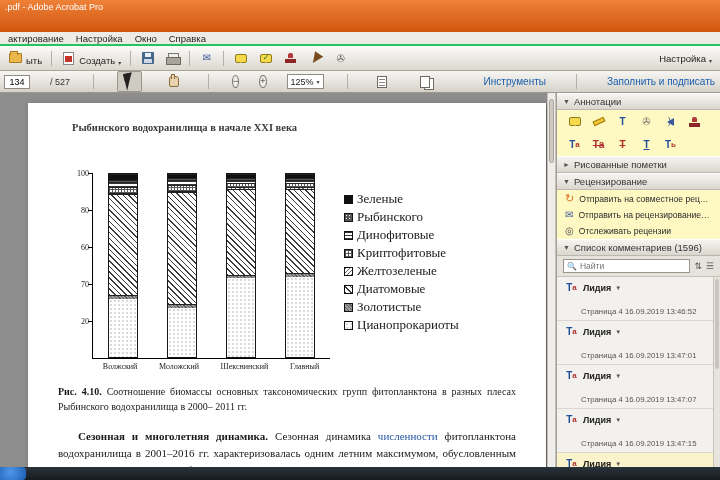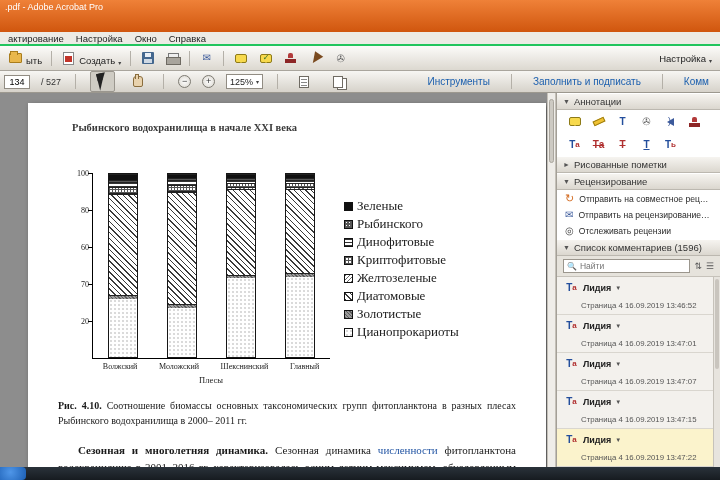--- a/index.html
+++ b/index.html
@@ -4,21 +4,21 @@
 <style>
 *{margin:0;padding:0;box-sizing:border-box}
 html,body{width:720px;height:480px;overflow:hidden}
 body{font-family:"Liberation Sans",sans-serif;background:#6e6e6e;color:#222}
 .window{position:relative;width:720px;height:480px;overflow:hidden;display:flex;flex-direction:column}
 
 .titlebar{height:32px;background:linear-gradient(#ef8138,#d0560e);color:#fff;font-size:9px;line-height:14px;padding-left:5px;flex:0 0 auto}
 .menubar{height:14px;background:#edebe5;border-bottom:2px solid #22c55e;display:flex;align-items:center;font-size:9.5px;color:#222;padding-left:2px;flex:0 0 auto}
 .menubar .mi{padding:0 6px;cursor:default}
 .toolbar{height:25px;background:linear-gradient(#fcfbf9,#dcd8d0);border-bottom:1px solid #a9a59d;display:flex;align-items:center;padding:0 4px;gap:2px;flex:0 0 auto}
-.navbar{height:22px;background:linear-gradient(#f7f6f3,#d6d2ca);border-bottom:1px solid #9c988f;display:flex;align-items:center;padding:0 4px;gap:11px;flex:0 0 auto}
+.navbar{height:22px;background:linear-gradient(#f7f6f3,#d6d2ca);border-bottom:1px solid #9c988f;display:flex;align-items:center;padding:0 4px;gap:20px;flex:0 0 auto}
 .tbtn{display:flex;align-items:flex-end;gap:3px;padding:2px 4px;border-radius:2px;font-size:9.5px;color:#222;cursor:default;white-space:nowrap}
 .tbtn.active{border:1px solid #9a968e;background:#cfccc4}
 .caret{font-size:6px;color:#444}
 .sep{width:1px;height:15px;background:#b4b0a8;margin:0 3px;flex:0 0 auto}
 .spacer{flex:1}
 .blue-link{color:#1b5fae;font-size:10px;padding:0 7px;white-space:nowrap;cursor:default}
 .pageinput{width:26px;height:14px;font-size:9px;text-align:center;border:1px solid #918c83;background:#fff}
 .pagetotal{font-size:9px;color:#333;white-space:nowrap}
 .zoombox{display:flex;align-items:center;gap:3px;border:1px solid #918c83;background:#fff;height:15px;padding:0 3px;font-size:9px}
 .circle-btn{width:13px;height:13px;border-radius:50%;border:1px solid #7d7a72;background:radial-gradient(#fff,#d8d5cd);display:flex;align-items:center;justify-content:center;font-size:9px;line-height:1;color:#333}
@@ -81,21 +81,21 @@
 .p-yellowgreen{background-color:#fff;background-image:repeating-linear-gradient(135deg,#666 0 1px,transparent 1px 3px)}
 .p-crypto{background-color:#fff;background-image:repeating-linear-gradient(0deg,#555 0 1px,transparent 1px 3px),repeating-linear-gradient(90deg,#555 0 1px,transparent 1px 3px)}
 .p-dino{background-color:#fff;background-image:repeating-linear-gradient(180deg,#333 0 1px,transparent 1px 3px)}
 .p-eugleno{background-color:#575757;background-image:radial-gradient(circle,#fff .5px,transparent .6px);background-size:3px 3px}
 .p-green{background-color:#101010}
 
 .caption{margin-top:14px;font-size:10px;line-height:1.45;text-align:justify}
 .para{margin-top:14px;font-size:11px;line-height:1.5;text-align:justify;text-indent:20px}
 .blue-word{color:#2456a4}
 
-.panel{width:164px;background:#ffffff;border-left:1px solid #a39f97;display:flex;flex-direction:column;font-size:9px;flex:0 0 auto}
+.panel{width:164px;background:#fef9c3;border-left:1px solid #a39f97;display:flex;flex-direction:column;font-size:9px;flex:0 0 auto}
 .phead{height:17px;background:linear-gradient(#f6f4f0,#dbd7cf);border-top:1px solid #fff;border-bottom:1px solid #bcb8b0;display:flex;align-items:center;padding:0 6px;color:#333;font-size:9.5px;gap:4px;flex:0 0 auto}
 .phead .arr{font-size:7px;color:#555}
 .icon-row{display:flex;align-items:center;gap:9px;padding:4px 10px;flex:0 0 auto}
 .txticon{font-weight:bold;font-size:10px;color:#234e9c;line-height:1}
 .txticon .red{color:#b03030;font-size:8px}
 .txticon.strike{text-decoration:line-through;color:#b03030}
 .txticon.under{text-decoration:underline}
 .review-item{display:flex;align-items:center;gap:5px;padding:3px 8px;color:#2b2b2b;white-space:nowrap;overflow:hidden;flex:0 0 auto}
 .review-item .lbl{overflow:hidden;text-overflow:ellipsis;font-size:8.6px}
 .swirl{color:#d2691e;font-size:11px;line-height:1}
@@ -104,21 +104,21 @@
 .searchrow{display:flex;align-items:center;gap:4px;padding:3px 6px;background:#e6e3dc;border-bottom:1px solid #c6c2ba;flex:0 0 auto}
 .searchbox{flex:1;display:flex;align-items:center;background:#fff;border:1px solid #9b968d;height:14px;padding:0 3px;gap:3px}
 .searchbox input{border:none;outline:none;width:100%;font-size:8.5px;background:transparent}
 .mag{font-size:8px;color:#666}
 .mini{font-size:9px;color:#555}
 .comments{flex:1;overflow:hidden;background:#f3f1ed}
 .citem{padding:3px 7px 4px 7px;border-bottom:1px solid #d9d6cf}
 .citem.selected{background:#fbf3cc}
 .crow1{display:flex;align-items:center;gap:4px;font-weight:bold;font-size:9px;color:#222}
 .crow1 .arr{font-size:6px;color:#555;font-weight:normal}
-.cmeta{font-size:7.8px;color:#555;margin-top:6px;margin-left:17px;white-space:nowrap}
+.cmeta{font-size:7.8px;color:#555;margin-top:12px;margin-left:17px;white-space:nowrap}
 .pscroll{width:7px;background:#e7e4de;border-left:1px solid #c6c2ba;position:relative;flex:0 0 auto}
 .pscroll .thumb{position:absolute;left:1px;right:1px;top:2px;height:90px;background:#c9c5be;border-radius:3px}
 .panelrow{display:flex;flex:1;min-height:0}
 .panelcol{flex:1;display:flex;flex-direction:column;min-width:0}
 
 .taskbar{height:13px;background:linear-gradient(#2a323a,#161b20);flex:0 0 auto;display:flex;align-items:center}
 .startbtn{width:26px;height:13px;background:radial-gradient(circle at 40% 40%,#4f96e8,#1c5fb4);border-radius:0 4px 4px 0}
 </style>
 </head>
 <body>
@@ -304,21 +304,20 @@
                 <div class="ytick-mark" style="bottom: calc(80% - 1px);"></div>
                 <div class="ytick-label" style="bottom: calc(100% - 5px);">100</div>
                 <div class="ytick-mark" style="bottom: calc(100% - 1px);"></div>
               </div>
             <div class="xlabels" id="xlabels">
                 <div class="xlabel">Волжский</div>
                 <div class="xlabel">Моложский</div>
                 <div class="xlabel">Шекснинский</div>
                 <div class="xlabel">Главный</div>
               </div>
-            <div class="xaxis-title">Плесы</div>
           </div>
           <div class="legend" id="legend">
               <div class="legend-item">
                 <span class="sw p-green"></span>
                 <span class="lgl">Зеленые</span>
               </div>
               <div class="legend-item">
                 <span class="sw p-eugleno"></span>
                 <span class="lgl">Рыбинского</span>
               </div>

